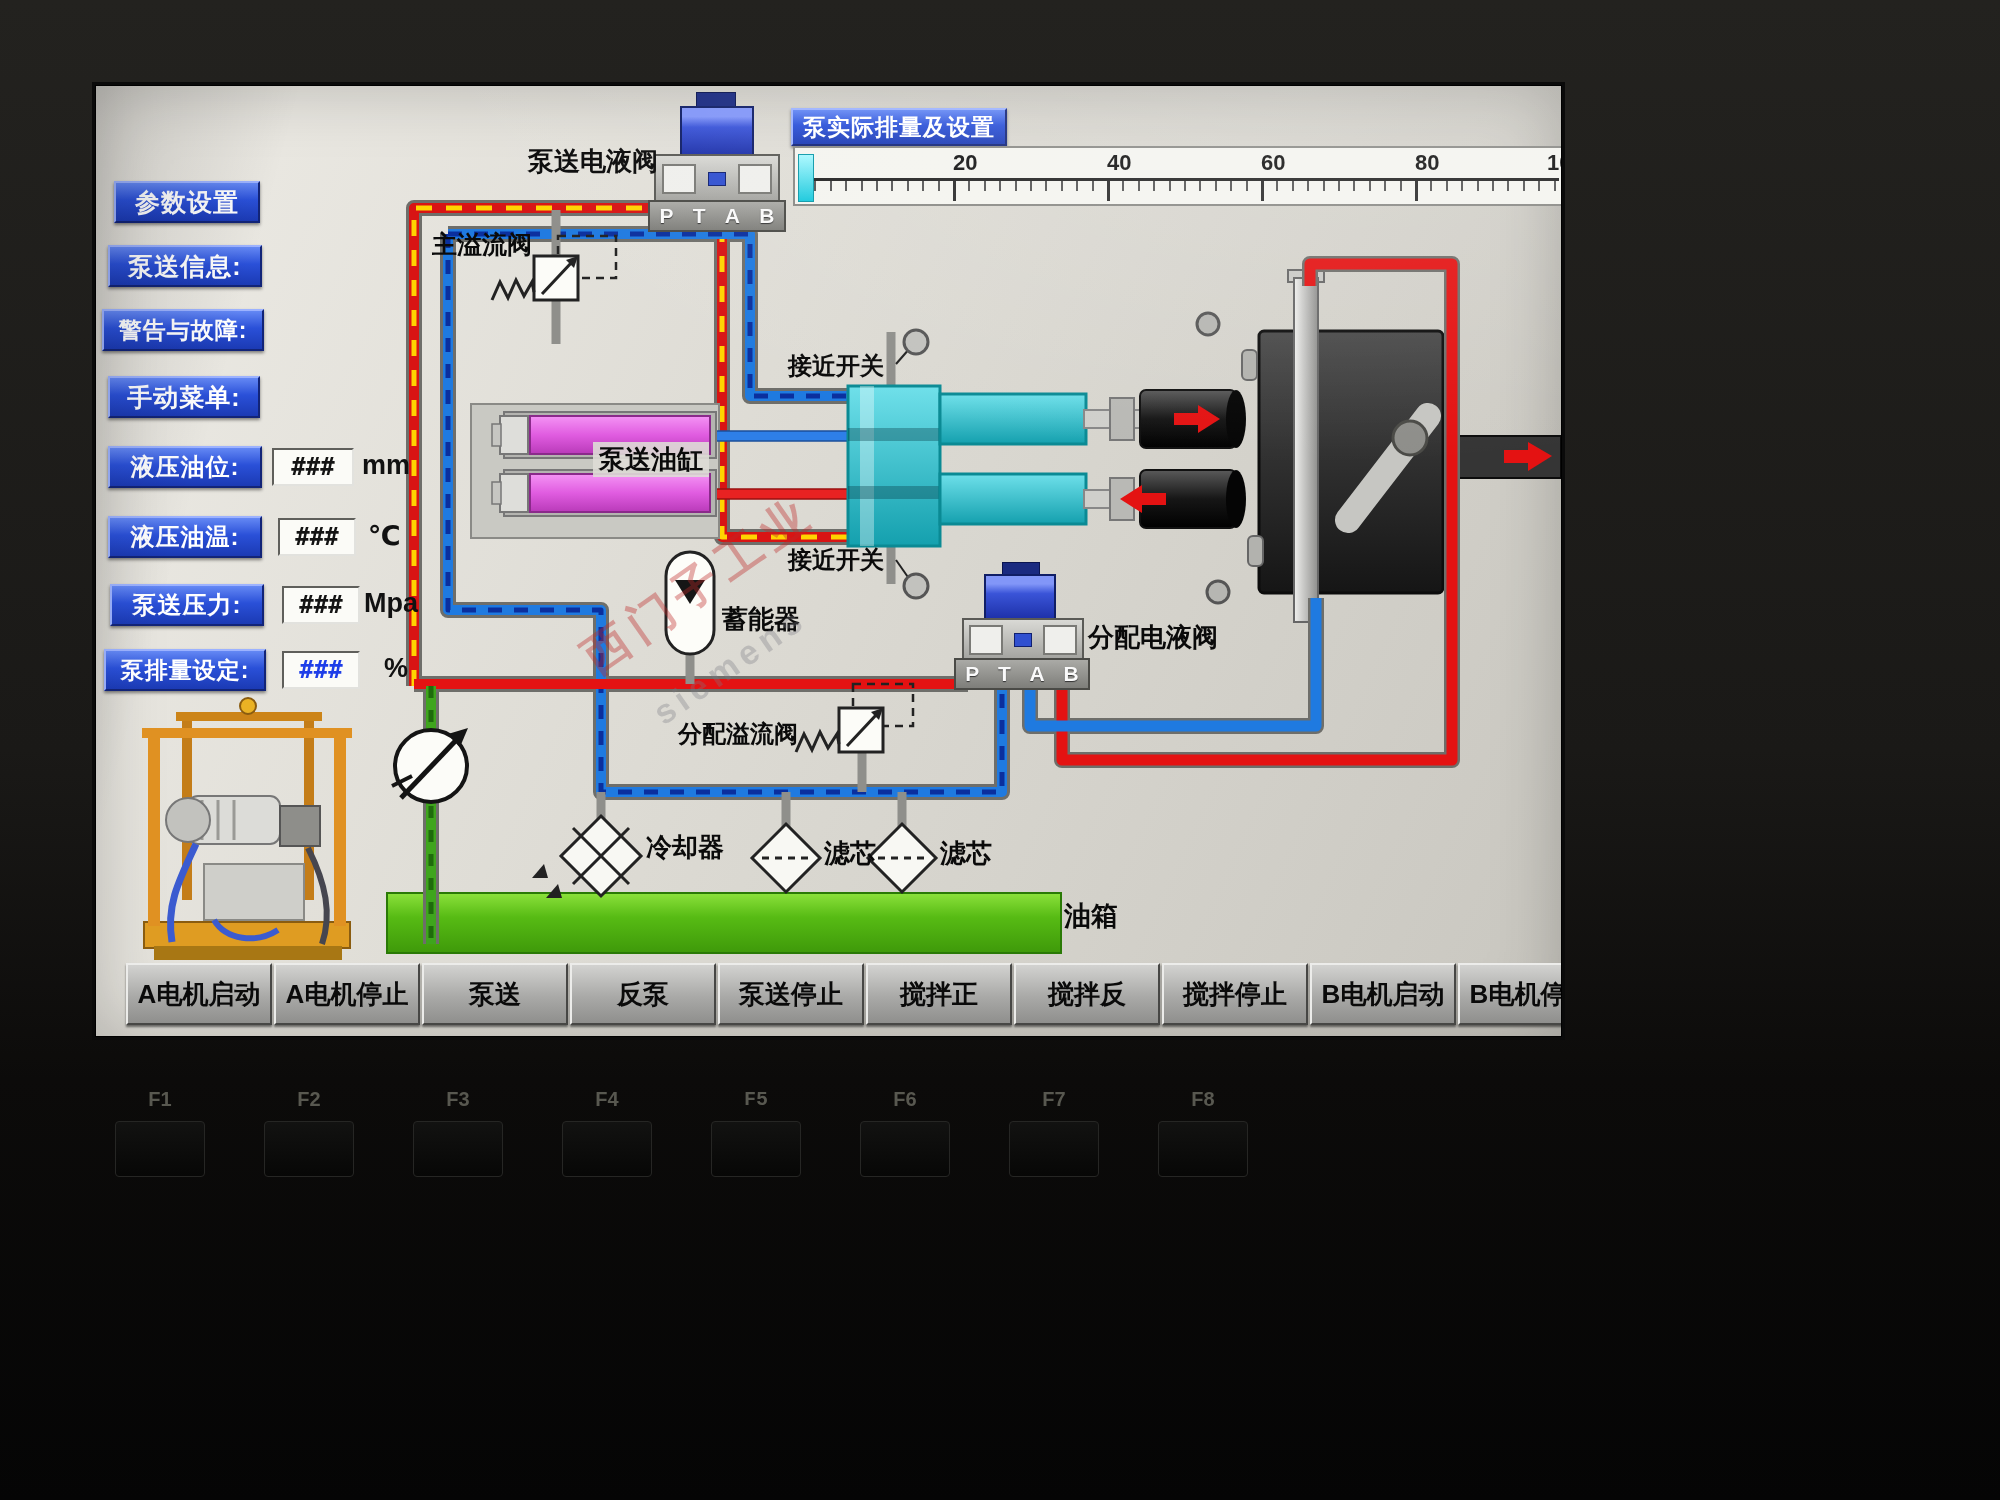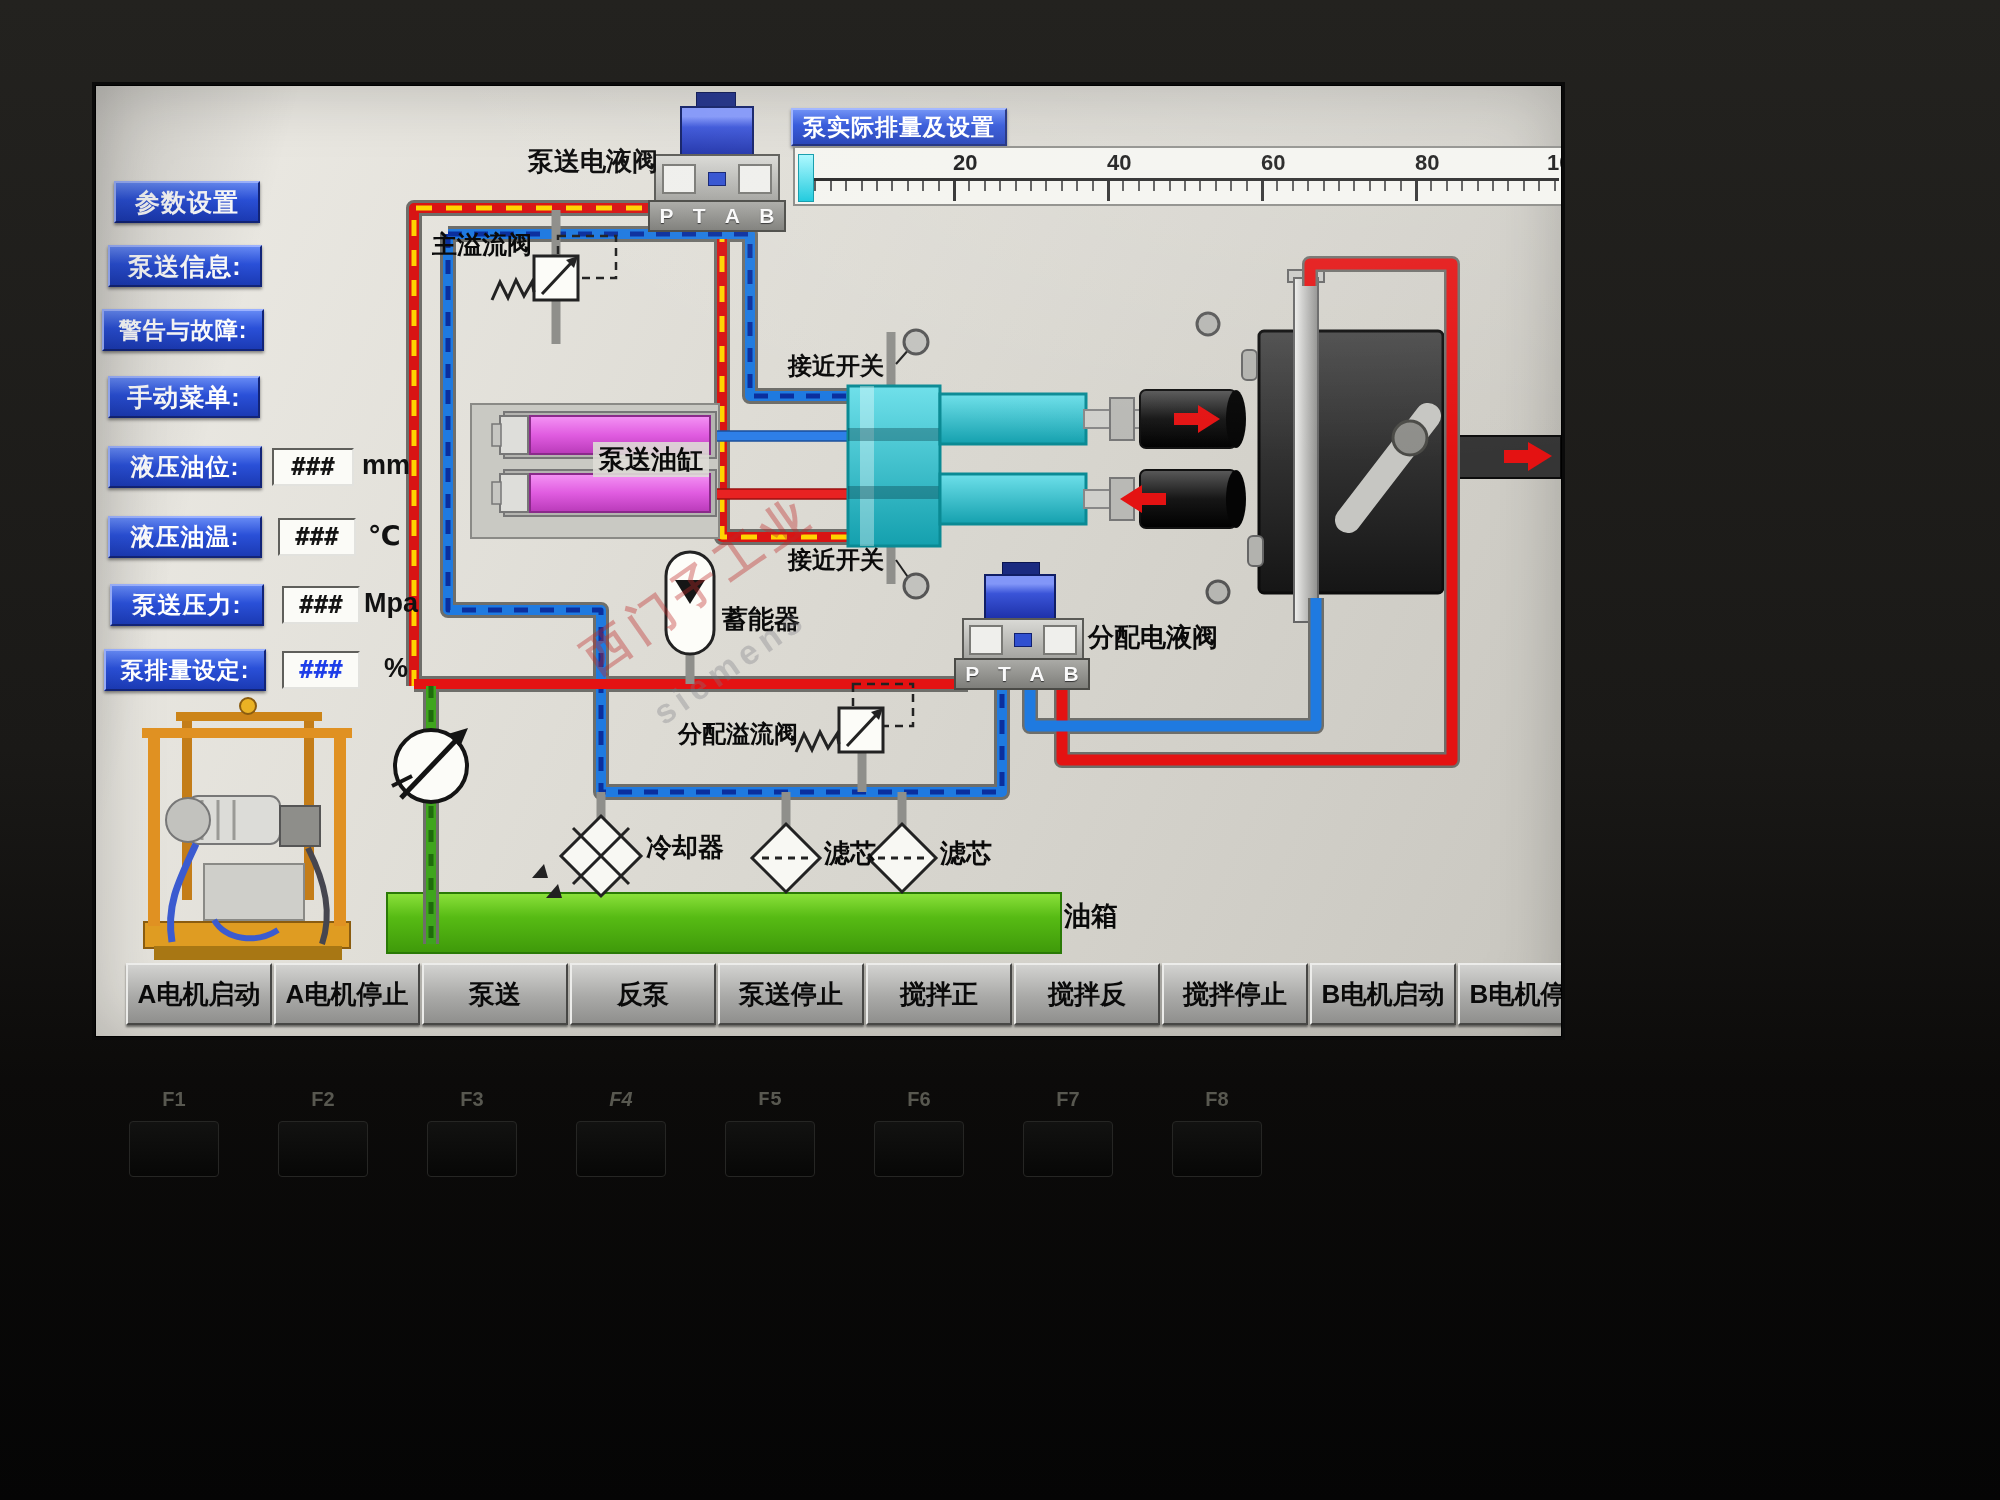--- a/index.html
+++ b/index.html
@@ -77,21 +77,21 @@
   }
   .wm{position:absolute;transform:rotate(-35deg);font-weight:bold;pointer-events:none;white-space:nowrap;}
   .wm1{left:468px;top:468px;font-size:46px;color:rgba(190,40,40,.38);letter-spacing:8px;}
   .wm2{left:545px;top:560px;font-size:34px;color:rgba(120,120,130,.33);letter-spacing:6px;}
   .glare{
     position:absolute;inset:0;pointer-events:none;
     background:
       radial-gradient(120% 80% at 82% 0%,rgba(255,255,255,.16),transparent 50%),
       linear-gradient(105deg,rgba(0,0,0,.16),transparent 12%);
   }
-  .fkeys{position:absolute;left:111px;top:1088px;width:1465px;height:140px;}
+  .fkeys{position:absolute;left:97px;top:1088px;width:1465px;height:140px;}
   .fkey{position:absolute;top:0;width:110px;text-align:center;}
   .flabel{font-weight:600;font-size:20px;color:#585850;}
   .fcap{width:88px;height:54px;margin:10px auto 0;background:linear-gradient(#121211,#070706);
         border:1px solid #262624;border-radius:4px;}
   .tank{
     position:absolute;left:290px;top:806px;width:672px;height:58px;
     background:linear-gradient(180deg,#8ae03a,#57bb14 40%,#3f9a0a);
     border:2px solid #2a7a06;
   }
 </style>
@@ -401,21 +401,21 @@
       <div class="fcap"></div>
     </div>
   <div class="fkey" style="left:157px;">
       <div class="flabel">F2</div>
       <div class="fcap"></div>
     </div>
   <div class="fkey" style="left:306px;">
       <div class="flabel">F3</div>
       <div class="fcap"></div>
     </div>
-  <div class="fkey" style="left:455px;font-style:italic;">
+  <div class="fkey" style="left:455px;">
       <div class="flabel">F4</div>
       <div class="fcap"></div>
     </div>
   <div class="fkey" style="left:604px;font-family:Liberation Mono, monospace;">
       <div class="flabel">F5</div>
       <div class="fcap"></div>
     </div>
   <div class="fkey" style="left:753px;">
       <div class="flabel">F6</div>
       <div class="fcap"></div>

